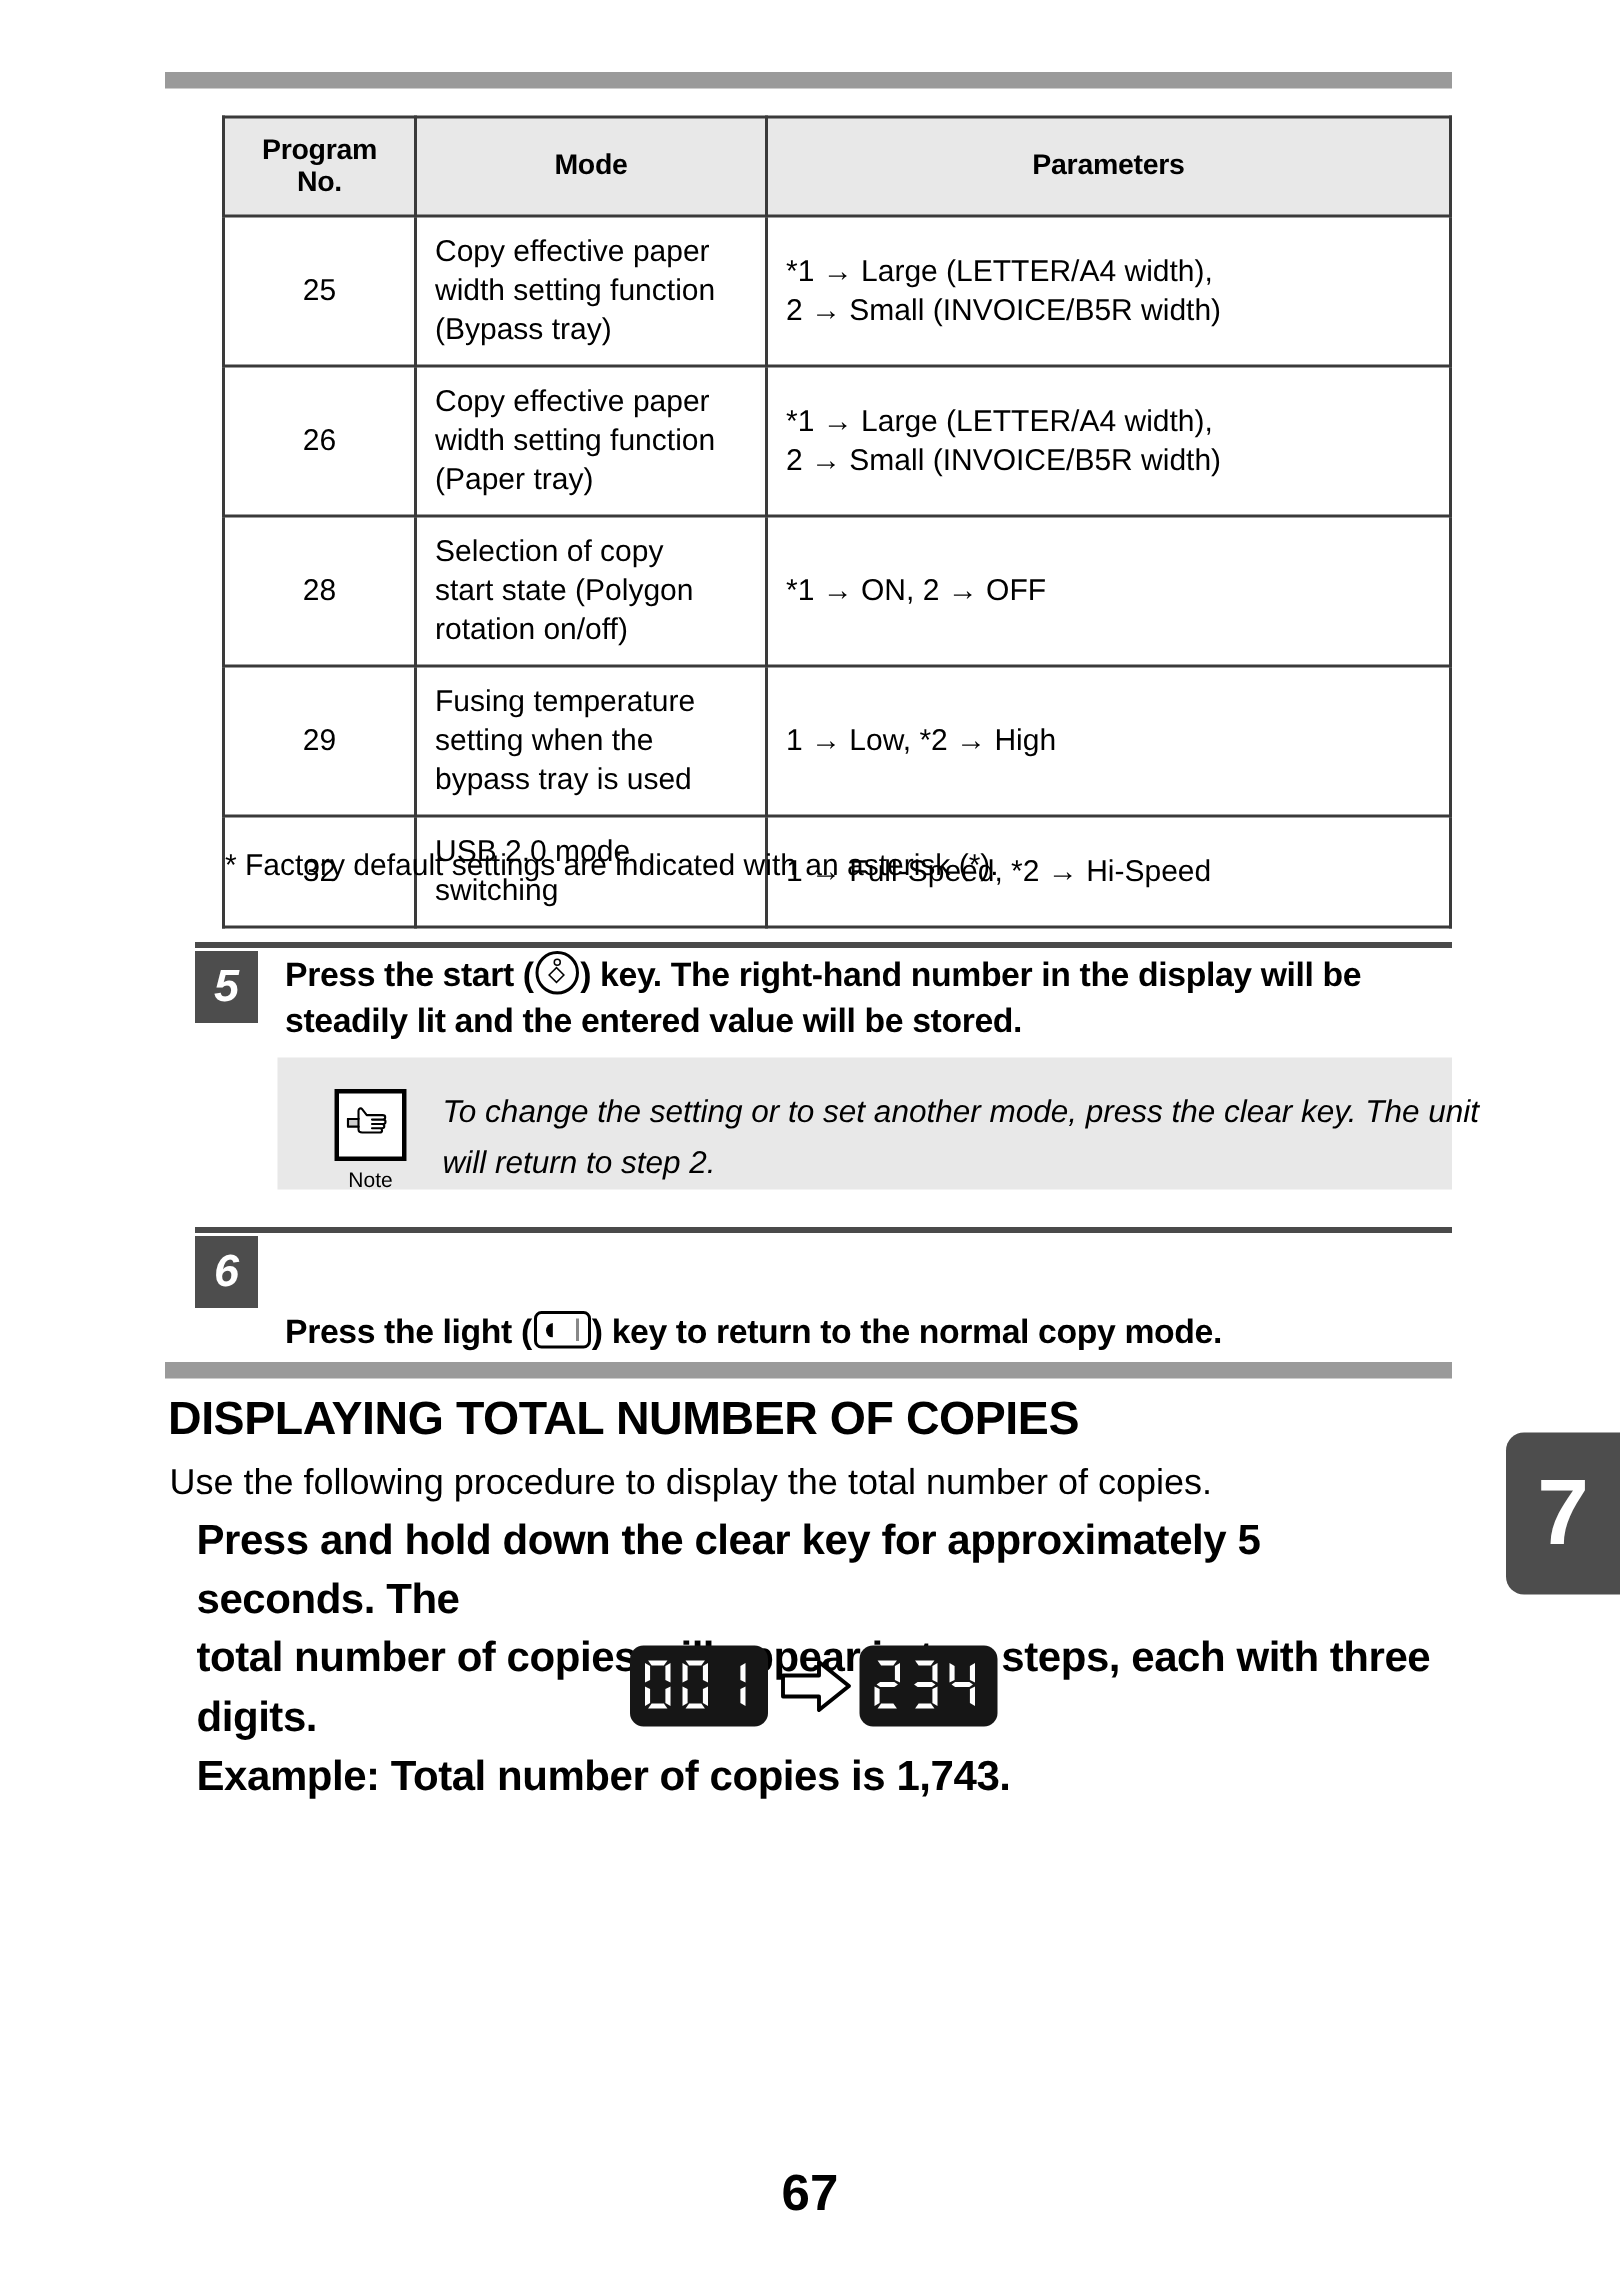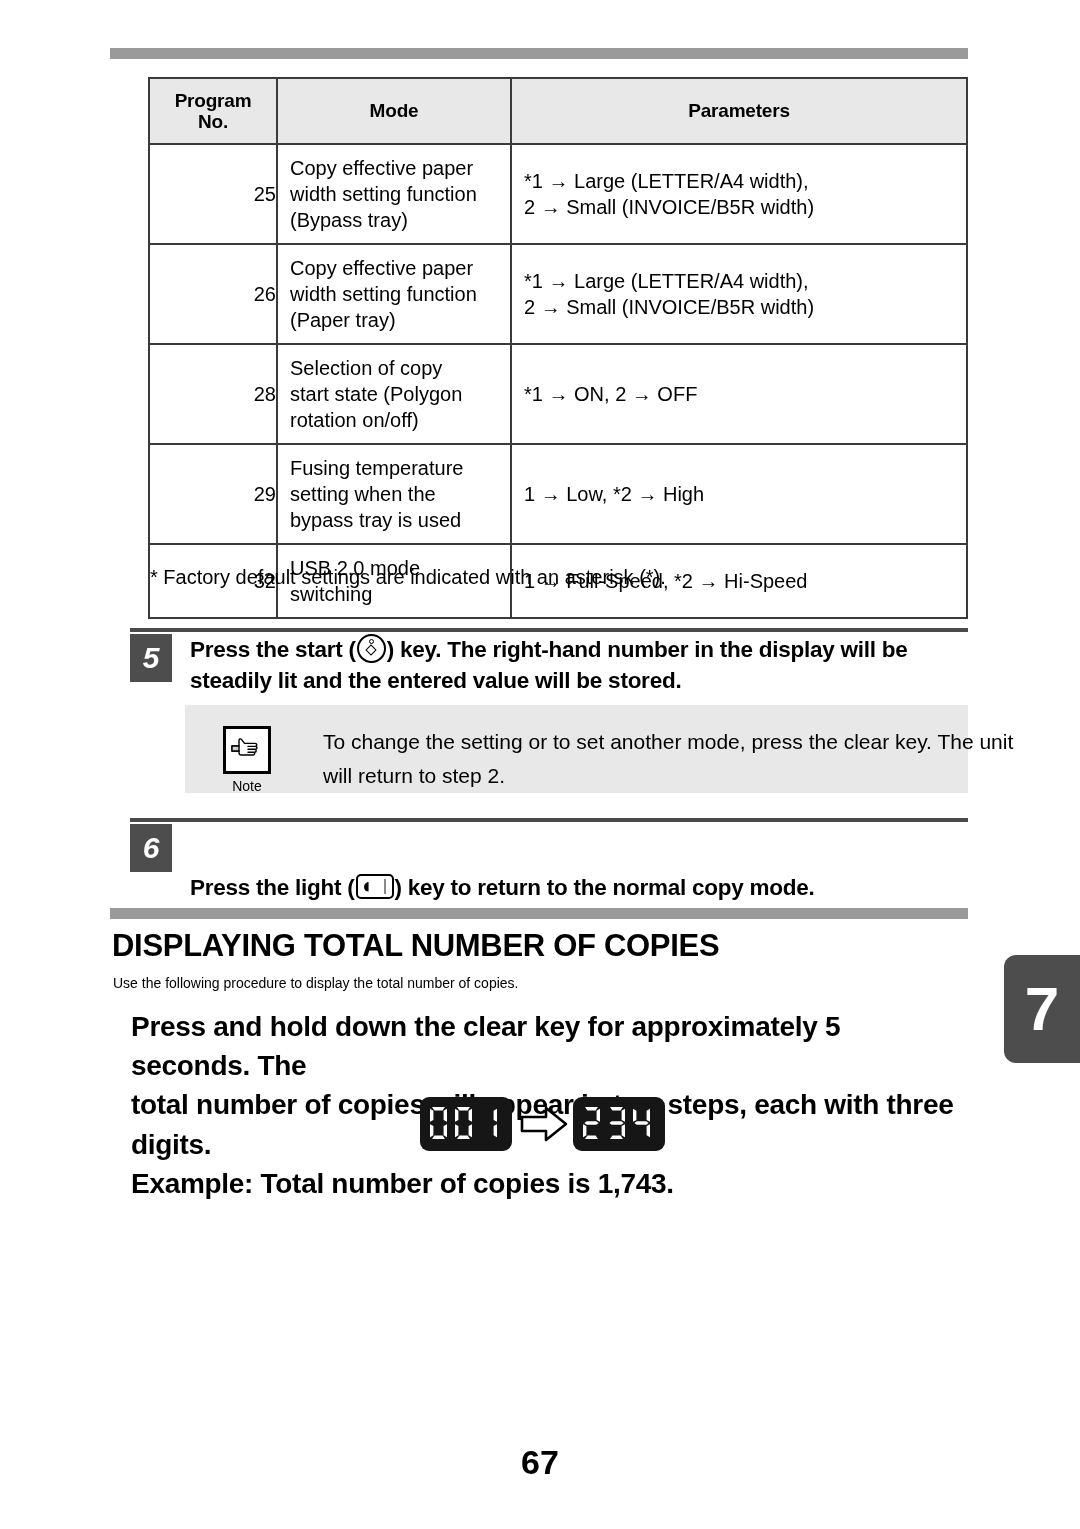--- a/index.html
+++ b/index.html
@@ -55,21 +55,21 @@
     text-align: center;
     height: 64px;
     line-height: 1.12;
     letter-spacing: -0.2px;
   }
   .col-no { width: 128px; }
   .col-mode { width: 234px; }
   .col-params { width: 456px; }
 
   .cell-no {
-    text-align: right;
+    text-align: center;
     font-size: 20px;
   }
   .cell-mode {
     font-size: 20px;
     line-height: 1.30;
     padding: 10px 0 10px 12px !important;
   }
   .cell-params {
     font-size: 20px;
     line-height: 1.32;
@@ -205,22 +205,22 @@
   .note-icon-label {
     font-size: 14px;
     margin-top: 4px;
   }
   .note-text {
     position: absolute;
     left: 110px;
     top: 20px;
     width: 700px;
     font-size: 21px;
+    font-style: italic;
     line-height: 1.62;
-    margin-left: 28px;
   }
 
   
   .section-rule {
     position: absolute;
     left: 110px;
     top: 908px;
     width: 858px;
     height: 11px;
     background: #9a9a9a;
@@ -230,21 +230,21 @@
     left: 112px;
     top: 928px;
     font-size: 31px;
     font-weight: bold;
     letter-spacing: -0.3px;
   }
   .section-intro {
     position: absolute;
     left: 113px;
     top: 975px;
-    font-size: 14px;
+    font-size: 24px;
   }
   .section-body {
     position: absolute;
     left: 131px;
     top: 1007px;
     width: 830px;
     font-size: 28px;
     font-weight: bold;
     line-height: 1.40;
     letter-spacing: -0.3px;

